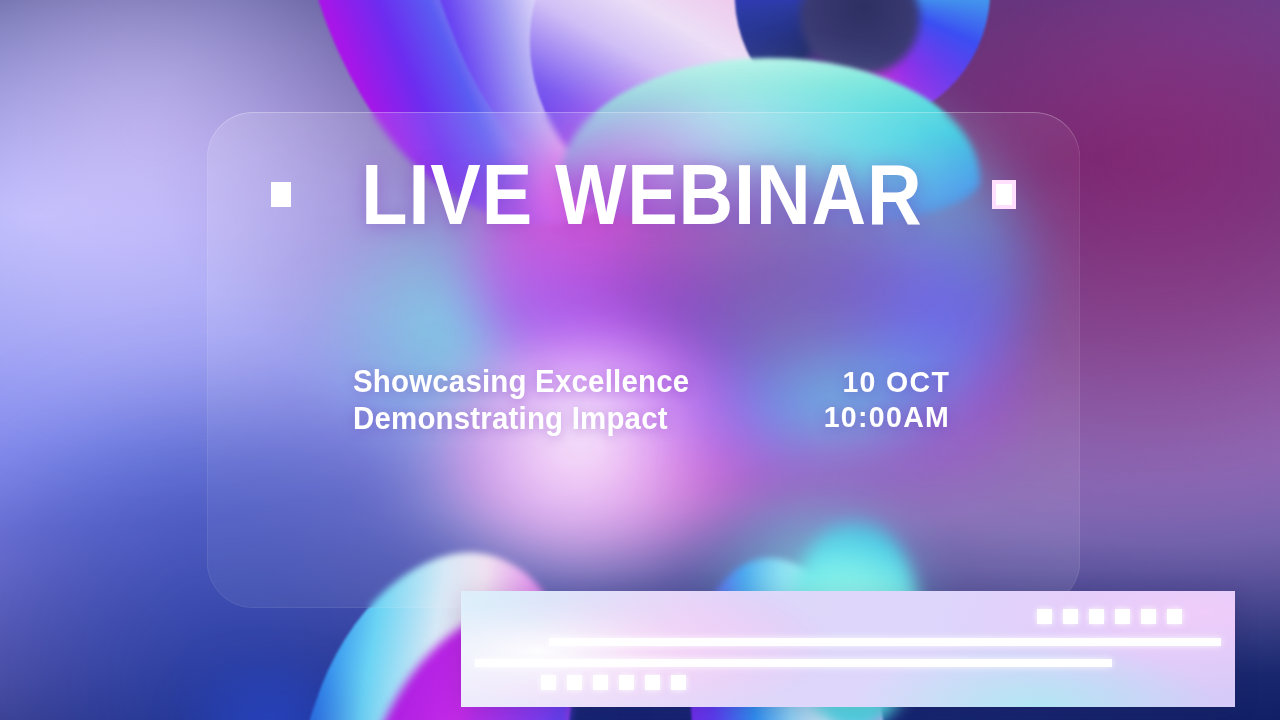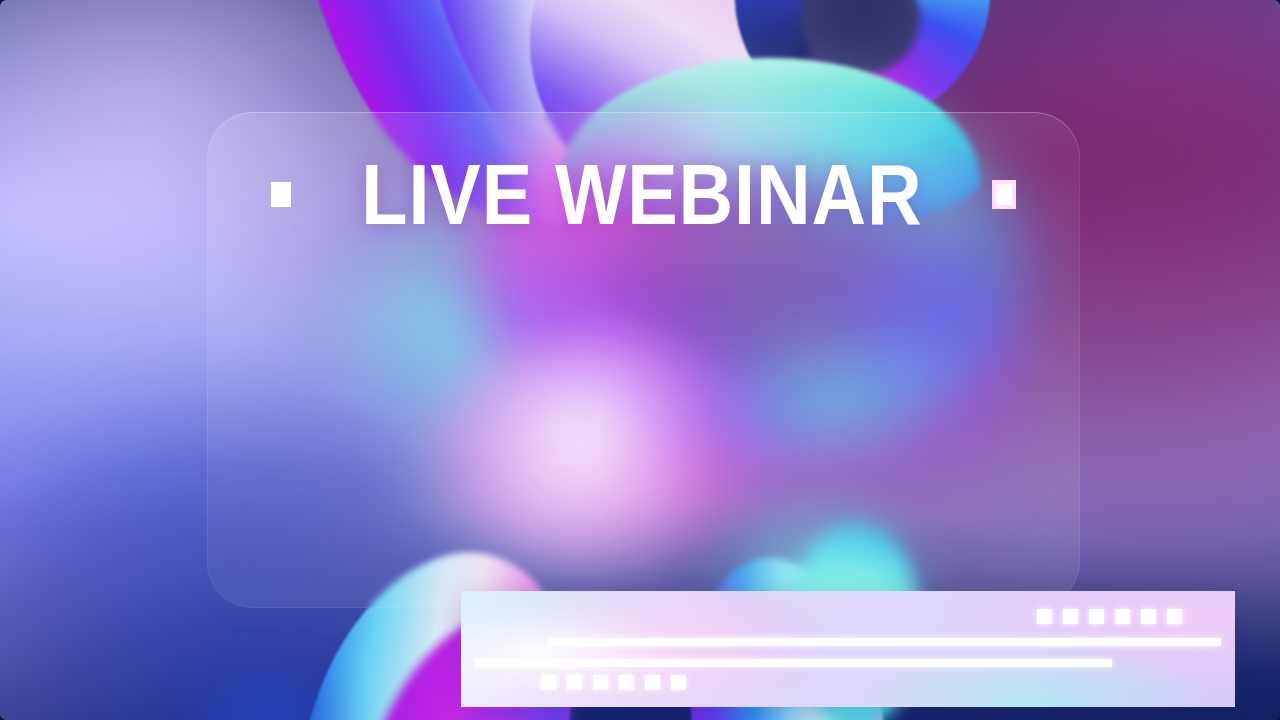--- a/index.html
+++ b/index.html
@@ -13,21 +13,20 @@
   }
 
   
   .stage {
     position: relative;
     width: 1280px;
     height: 720px;
     overflow: hidden;
     background: #0c4a6e;
     isolation: isolate;
-    border-radius: 7px;
   }
 
   
   .bg-base {
     position: absolute;
     inset: 0;
     background:
       radial-gradient(120% 85% at 86% 22%, rgba(112,38,110,0.95) 0%, rgba(112,38,110,0.0) 62%),
       radial-gradient(95% 70% at 100% 46%, rgba(176,134,214,0.95) 0%, rgba(176,134,214,0) 68%),
       radial-gradient(80% 62% at 3% 30%, rgba(196,196,255,0.95) 0%, rgba(196,196,255,0) 70%),
@@ -402,20 +401,30 @@
   <div class="glass-card">
 
     <div class="title-block">
       <div class="title-row">
         <span class="accent-sq-solid"></span>
         <span class="title-line title-line-1">LIVE WEBINAR</span>
         <span class="accent-sq-outline"></span>
       </div>
     </div>
 
+    <div class="sub-row">
+      <div class="sub-left">
+        <div>Showcasing Excellence</div>
+        <div>Demonstrating Impact</div>
+      </div>
+      <div class="sub-right">
+        <div>10 OCT</div>
+        <div>10:00AM</div>
+      </div>
+    </div>
 
     <div class="bottom-panel">
       <div class="panel-sq-row top-right">
         <span class="panel-sq"></span>
         <span class="panel-sq"></span>
         <span class="panel-sq"></span>
         <span class="panel-sq"></span>
         <span class="panel-sq"></span>
         <span class="panel-sq"></span>
       </div>

